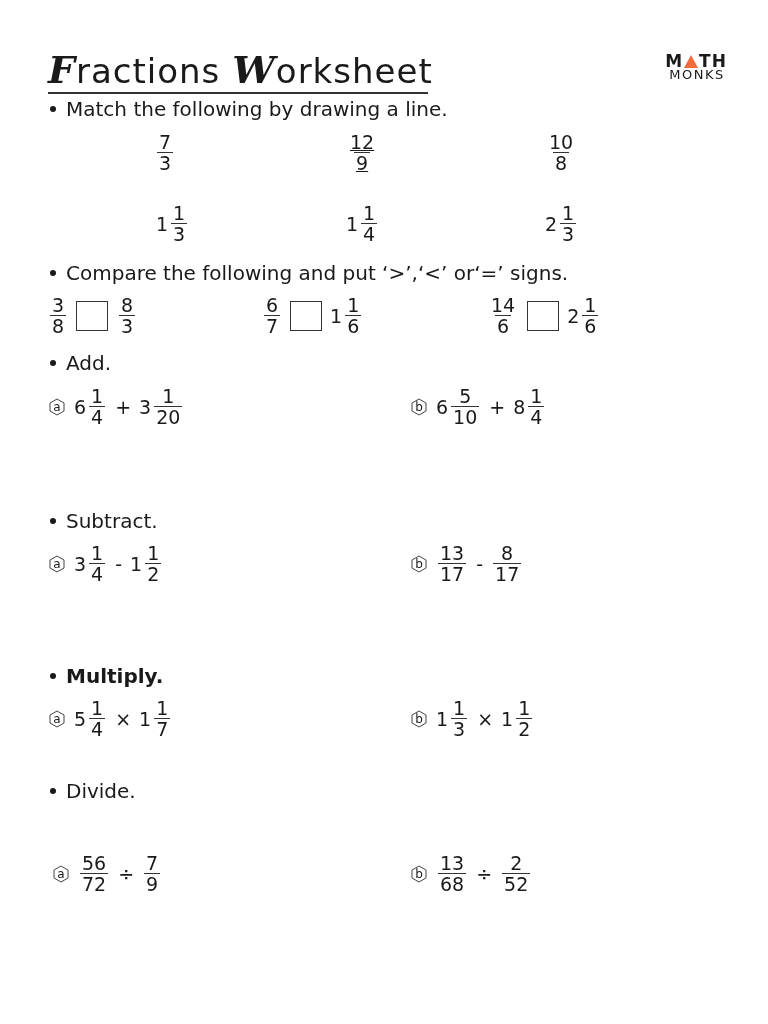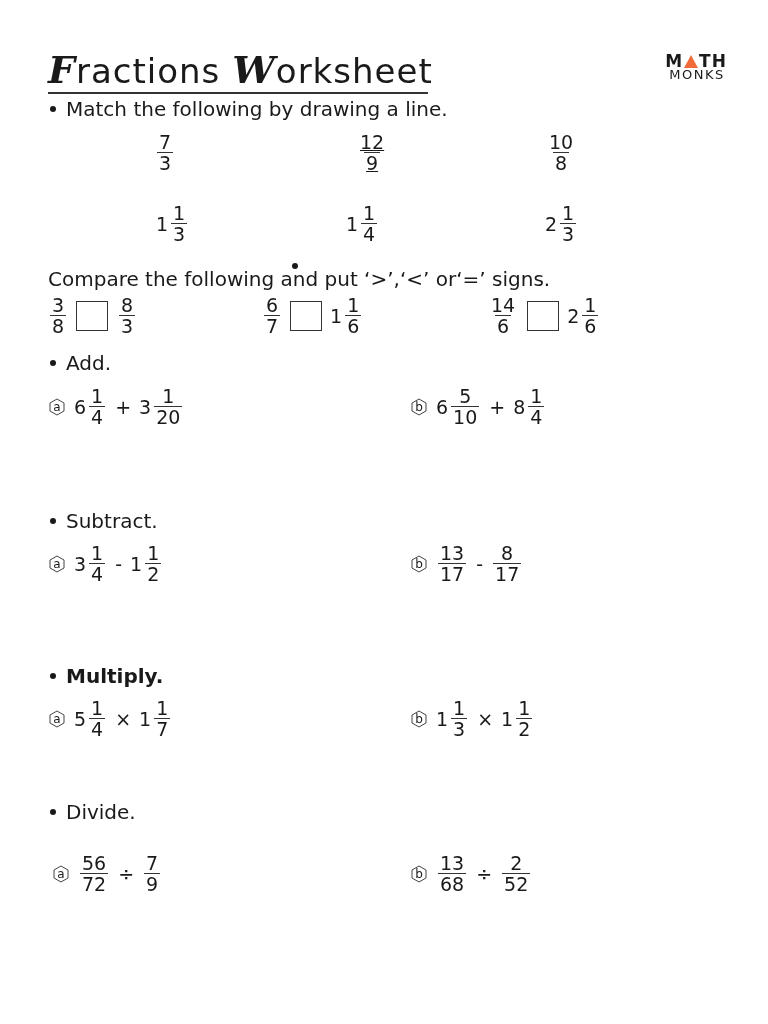--- a/index.html
+++ b/index.html
@@ -45,21 +45,21 @@
     <span class="dot"></span>
     <span>Match the following by drawing a line.</span>
   </div>
 
 <div class="abs expr" style="left:155px;top:132px;">
     <span class="frac">
       <span class="n">7</span>
       <span class="d">3</span>
     </span>
   </div>
-<div class="abs expr" style="left:356px;top:132px;text-decoration:underline;">
+<div class="abs expr" style="left:346px;top:132px;text-decoration:underline;">
     <span class="frac">
       <span class="n">12</span>
       <span class="d">9</span>
     </span>
   </div>
 <div class="abs expr" style="left:545px;top:132px;">
     <span class="frac">
       <span class="n">10</span>
       <span class="d">8</span>
     </span>
@@ -80,21 +80,21 @@
     </span>
   </div>
 <div class="abs expr" style="left:545px;top:203px;">
     <span class="whole">2</span>
     <span class="frac">
       <span class="n">1</span>
       <span class="d">3</span>
     </span>
   </div>
 
-<div class="abs bullet" style="left:48px;top:263px;flex-direction:column;">
+<div class="abs bullet" style="left:48px;top:263px;">
     <span class="dot"></span>
     <span>Compare the following and put ‘&gt;’,‘&lt;’ or‘=’ signs.</span>
   </div>
 
 <div class="abs expr" style="left:48px;top:295px;">
   <span class="frac">
       <span class="n">3</span>
       <span class="d">8</span>
     </span>
   <span class="box"></span>
@@ -249,21 +249,21 @@
       <span class="d">3</span>
     </span>
   <span class="op">×</span>
   <span class="whole">1</span>
   <span class="frac">
       <span class="n">1</span>
       <span class="d">2</span>
     </span>
 </div>
 
-<div class="abs bullet" style="left:48px;top:802px;text-align:center;">
+<div class="abs bullet" style="left:48px;top:781px;text-align:center;">
     <span class="dot"></span>
     <span>Divide.</span>
   </div>
 <div class="abs expr" style="left:52px;top:853px;">
   <span class="hex">
       <svg width="18" height="18" viewBox="0 0 18 18">
         <polygon points="9,1 16,5 16,13 9,17 2,13 2,5" fill="none" stroke="#444" stroke-width="1"></polygon>
       </svg>
       <span>a</span>
     </span>

